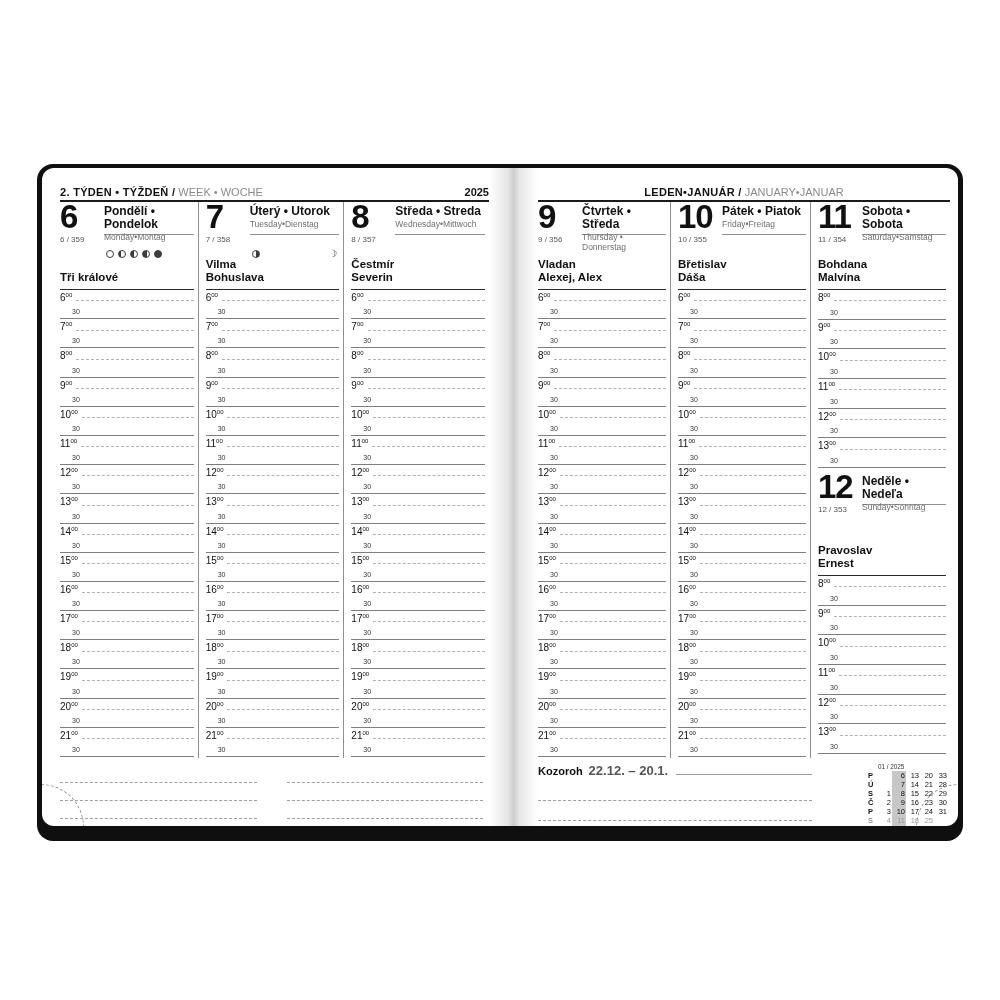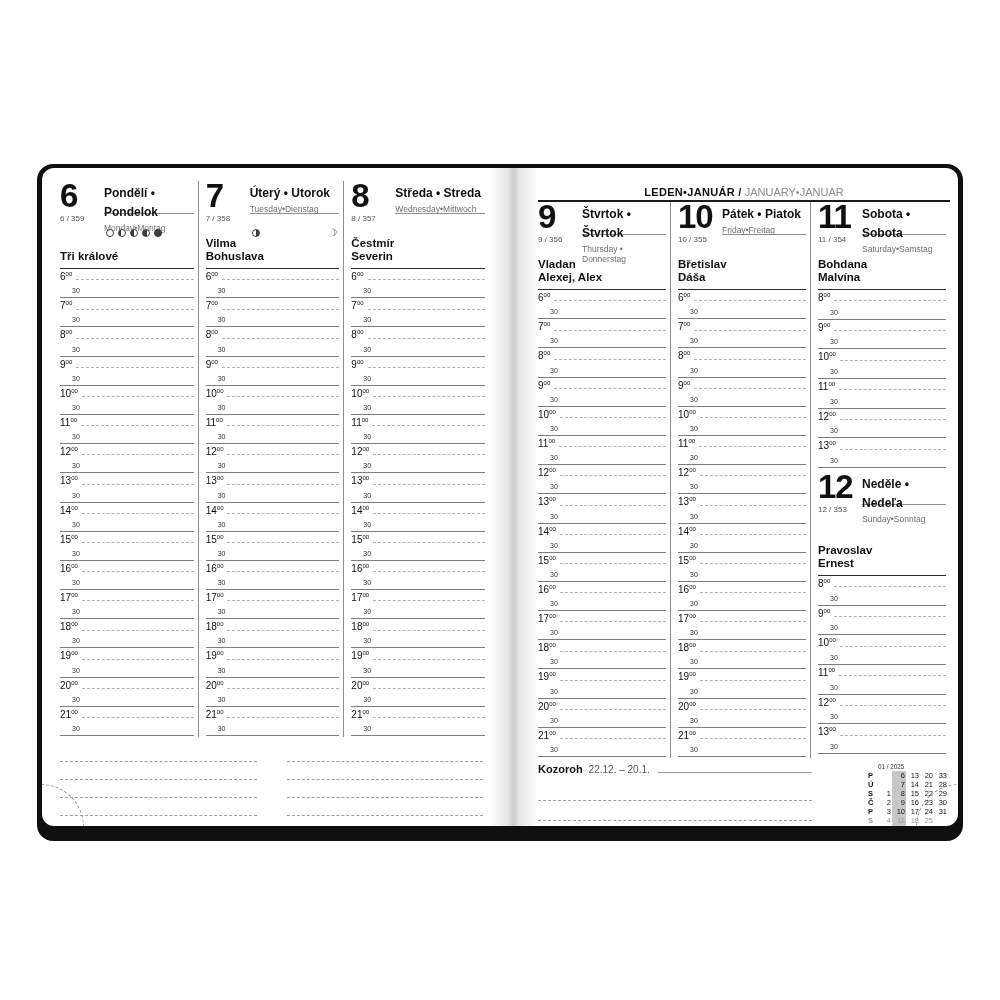--- a/index.html
+++ b/index.html
@@ -23,21 +23,21 @@
   .col.first{padding-left:0;}
   .col + .col{border-left:1px solid #8f8f8f;}
   .day-head{height:88px;border-bottom:1.5px solid #2a2a2a;position:relative;box-sizing:border-box;}
   .day-head.hbl:before{content:"";position:absolute;left:-7px;top:0;bottom:0;border-left:1px solid #8f8f8f;}
   .sun-head{height:108px;border-bottom:1.5px solid #2a2a2a;position:relative;box-sizing:border-box;padding-top:4px;}
   .dh-top{display:flex;}
   .dh-left{width:44px;}
   .dh-num{font-size:33px;font-weight:bold;line-height:30px;letter-spacing:-1px;}
   .dh-doy{font-size:8px;color:#555;margin-top:3px;}
   .dh-titles{flex:1;padding-top:3px;border-bottom:1px solid #8f8f8f;padding-bottom:3px;height:26px;}
-  .dh-t1{font-size:12px;font-weight:bold;line-height:19px;}
+  .dh-t1{font-size:12px;font-weight:bold;line-height:13px;}
   .dh-t2{font-size:8.5px;color:#6f6f6f;margin-top:1px;}
   .icon-row{display:flex;align-items:center;gap:4px;margin:4px 2px 0 46px;height:12px;}
   .moon{width:8px;height:8px;border-radius:50%;border:1px solid #3c3c3c;box-sizing:border-box;background:#fff;}
   .m-new{background:#3c3c3c;}
   .m-last-quarter{background:linear-gradient(90deg,#3c3c3c 50%,#fff 50%);}
   .m-first-quarter{background:linear-gradient(90deg,#fff 50%,#3c3c3c 50%);}
   .m-waning-gibbous{background:linear-gradient(90deg,#3c3c3c 30%,#fff 30%);}
   .m-waning-crescent{background:linear-gradient(90deg,#3c3c3c 70%,#fff 70%);}
   .msym{font-size:10px;line-height:10px;font-family:"DejaVu Sans",sans-serif;color:#222;}
   .spacer{flex:1;}
@@ -52,41 +52,48 @@
   .lbl-h sup{font-size:6px;}
   .dash{flex:1;border-bottom:1px dashed #b2b2b2;margin:0 0 3px 4px;}
   .lbl-30{font-size:7px;color:#333;margin:0 0 2px 12px;line-height:8px;}
   .notes{display:flex;gap:30px;margin-top:7px;padding-right:6px;}
   .ncol{flex:1;}
   .nl{height:17px;border-bottom:1px dashed #9e9e9e;}
   .rbottom{display:flex;margin-top:5px;}
   .zarea{width:274px;}
   .zline1{display:flex;align-items:baseline;height:18px;}
   .zname{font-size:11px;font-weight:bold;}
-  .zrange{font-size:10px;color:#555;margin-left:6px;}
+  .zrange{font-size:13px;color:#555;margin-left:6px;font-weight:bold;}
   .zfill{flex:1;border-bottom:1px solid #9e9e9e;margin:0 0 3px 8px;}
   .calarea{flex:1;display:flex;justify-content:flex-end;padding-right:2px;}
   .mini-header{font-size:6.3px;color:#333;margin-left:11px;line-height:8px;}
   .mini table{border-collapse:collapse;}
   .mini td{font-size:7.5px;line-height:9px;padding:0 1px;text-align:right;min-width:12px;}
   .mini td.rl{text-align:left;font-weight:bold;min-width:9px;}
   .mini tr.muted td{color:#9a9a9a;}
   .mini tr.boldr td{font-weight:bold;}
   .mini td.hl{background:#c7c7c7;}
   .curl{position:absolute;width:84px;height:84px;border:1.5px dashed #909090;border-radius:50%;}
   .curl.bl{left:-44px;bottom:-44px;}
   .curl.br{right:-44px;bottom:-44px;}
 </style>
 </head>
 <body>
 
 <div class="book">
   <div class="pages">
 
     <div class="page left">
+      <div class="page-header">
+        <div>
+          <span class="bold">2. TÝDEN • TÝŽDEŇ /</span>
+          <span class="light">WEEK • WOCHE</span>
+        </div>
+        <div class="year">2025</div>
+      </div>
       <div class="columns" id="left-cols">
           <div class="col first">
             <div class="day-head">
               <div class="dh-top">
                 <div class="dh-left">
                   <div class="dh-num">6</div>
                   <div class="dh-doy">6 / 359</div>
                 </div>
                 <div class="dh-titles">
                   <div class="dh-t1">Pondělí • Pondelok</div>
@@ -517,21 +524,21 @@
       </div>
       <div class="columns" id="right-cols">
           <div class="col first">
             <div class="day-head hbl">
               <div class="dh-top">
                 <div class="dh-left">
                   <div class="dh-num">9</div>
                   <div class="dh-doy">9 / 356</div>
                 </div>
                 <div class="dh-titles">
-                  <div class="dh-t1">Štvrtok • Štvrtok</div>
+                  <div class="dh-t1">Čtvrtek • Středa</div>
                   <div class="dh-t2">Thursday • Donnerstag</div>
                 </div>
               </div>
               <div class="names">
                 <div class="n1">Vladan</div>
                 <div class="n2"><span>Alexej, Alex</span></div>
               </div>
             </div>
             <div class="rows">
               <div class="trow hour">

